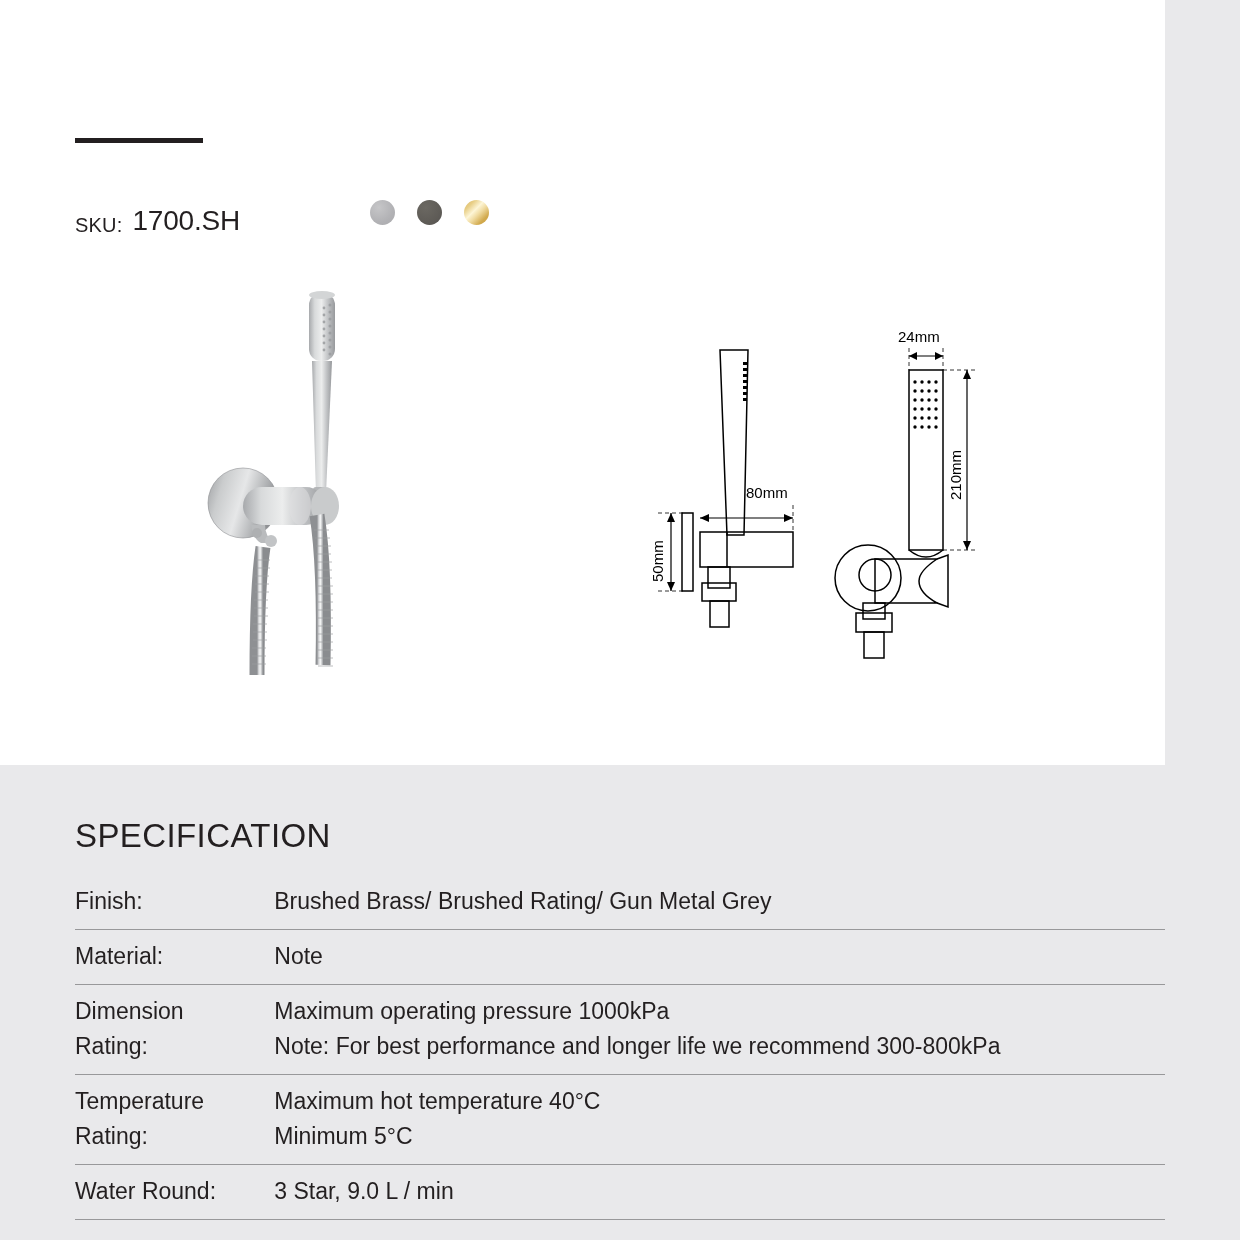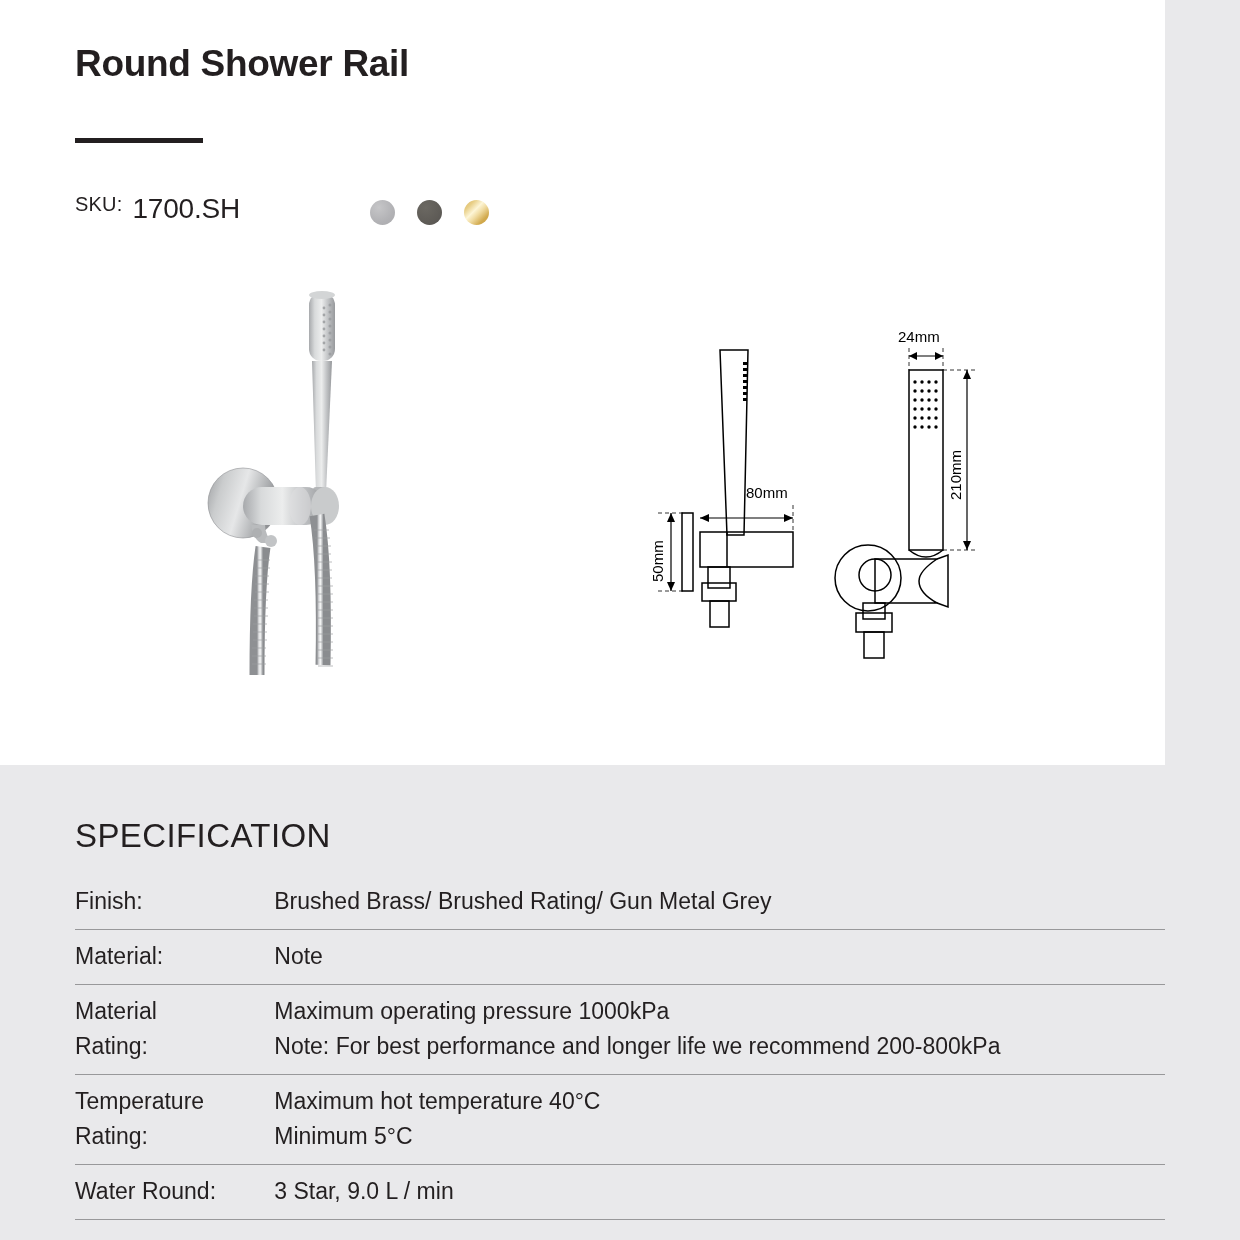--- a/index.html
+++ b/index.html
@@ -46,21 +46,21 @@
     height: 5px;
     background: #231f20;
   }
 
   .sku-row {
     position: absolute;
     left: 75px;
     top: 193px;
     height: 44px;
     display: flex;
-    align-items: flex-start;
+    align-items: flex-end;
   }
   .sku-label {
     font-size: 20px;
     color: #231f20;
     letter-spacing: 0.2px;
   }
   .sku-value {
     font-size: 28px;
     font-weight: 500;
     color: #231f20;
@@ -158,21 +158,20 @@
   }
   .spec-value-line {
     display: block;
   }
 </style>
 </head>
 <body>
 
 <div class="hero-card">
 
-  <h1 class="page-title">Round Shower Rail</h1>
 
   <div class="title-rule"></div>
 
   <div class="sku-row">
     <span class="sku-label">SKU:</span>
     <span class="sku-value">1700.SH</span>
   </div>
 
   <div class="swatches">
     <span class="swatch nickel"></span>
@@ -410,26 +409,26 @@
         </td>
       </tr>
       <tr>
         <td class="spec-label">Material:</td>
         <td class="spec-value">
           <span class="spec-value-line">Note</span>
         </td>
       </tr>
       <tr>
         <td class="spec-label">
-          <span class="spec-value-line">Material</span>
+          <span class="spec-value-line">Dimension</span>
           <span class="spec-value-line">Rating:</span>
         </td>
         <td class="spec-value">
           <span class="spec-value-line">Maximum operating pressure 1000kPa</span>
-          <span class="spec-value-line">Note: For best performance and longer life we recommend 200-800kPa</span>
+          <span class="spec-value-line">Note: For best performance and longer life we recommend 300-800kPa</span>
         </td>
       </tr>
       <tr>
         <td class="spec-label">
           <span class="spec-value-line">Temperature</span>
           <span class="spec-value-line">Rating:</span>
         </td>
         <td class="spec-value">
           <span class="spec-value-line">Maximum hot temperature 40°C</span>
           <span class="spec-value-line">Minimum 5°C</span>

